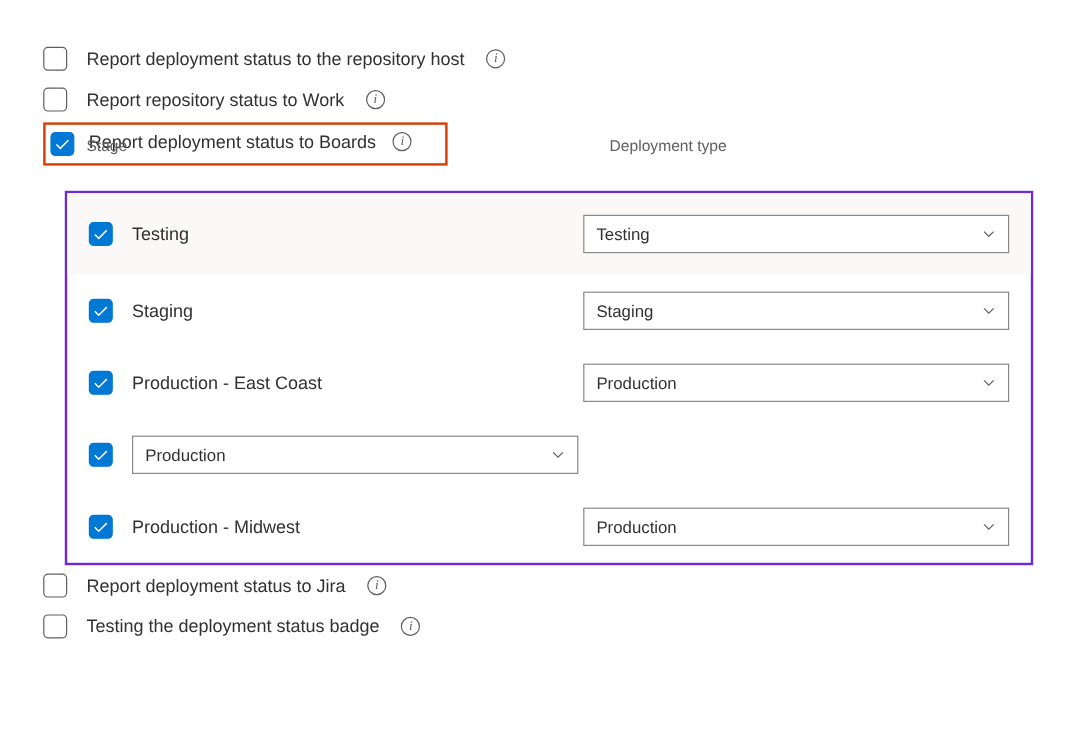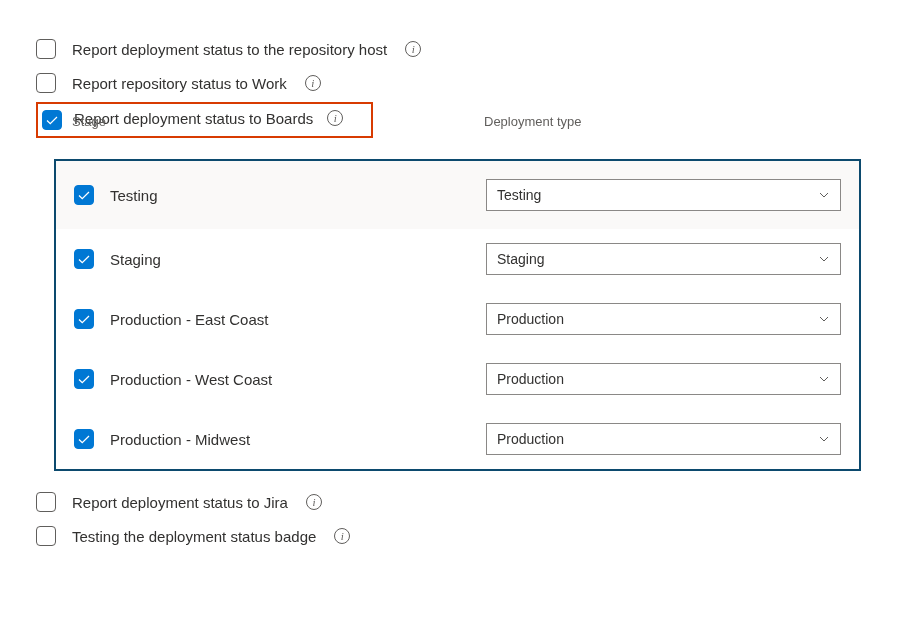--- a/index.html
+++ b/index.html
@@ -65,39 +65,39 @@
       margin-left: 2px;
     }
     .highlight-box {
       border: 2px solid #d83b01;
       display: inline-flex;
       gap: 12px;
       padding: 6px 28px 6px 4px;
       margin-top: 2px;
     }
     .stage-section {
-      border: 2px solid #0c4a6e;
+      border: 2px solid #6d28d9;
       margin-top: 20px;
-      margin-bottom: 14px;
       padding: 0;
     }
     .stage-header {
       display: flex;
       padding: 0 0 10px 0;
       margin-top: -24px;
       margin-left: 18px;
     }
     .stage-header-left {
       width: 412px;
       font-size: 13px;
       color: #605e5c;
     }
     .stage-header-right {
       font-size: 13px;
       color: #605e5c;
+      margin-left: 24px;
     }
     .stage-row {
       display: flex;
       align-items: center;
       padding: 14px 18px;
     }
     .stage-row.first {
       background: #faf9f8;
       padding-top: 18px;
       padding-bottom: 18px;
@@ -229,21 +229,20 @@
     </div>
 
     <div class="stage-row">
       <div class="stage-checkbox-wrap">
         <div class="checkbox checked">
           <svg viewBox="0 0 16 16">
               <path d="M6 11.2L2.8 8l-1 1L6 13.2 14.2 5l-1-1z" fill="#fff"></path>
             </svg>
         </div>
       </div>
-      <div class="stage-name">Production - West Coast</div>
       <div class="dropdown">
         <span class="dropdown-label">Production</span>
         <svg class="chevron" viewBox="0 0 12 12">
             <path d="M2 4l4 4 4-4" stroke="#605e5c" stroke-width="1" fill="none"></path>
           </svg>
       </div>
     </div>
 
     <div class="stage-row">
       <div class="stage-checkbox-wrap">

